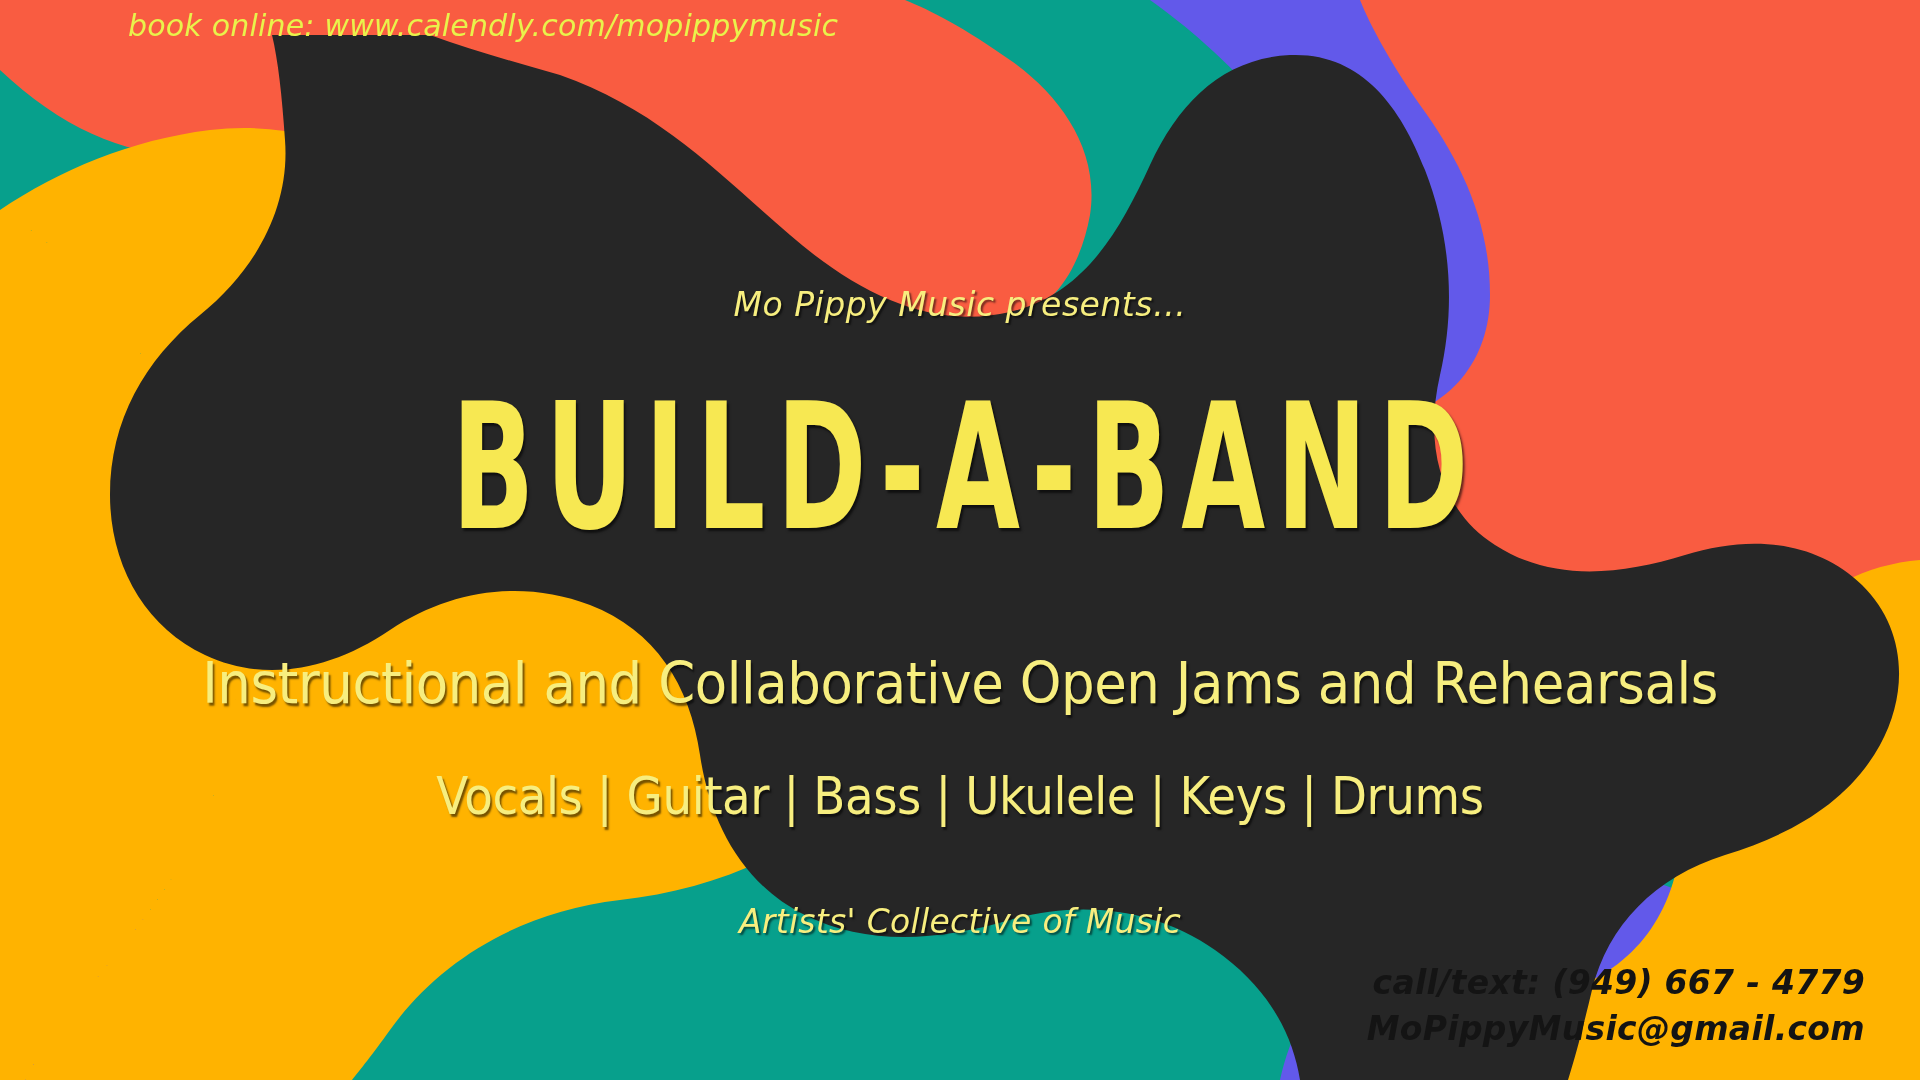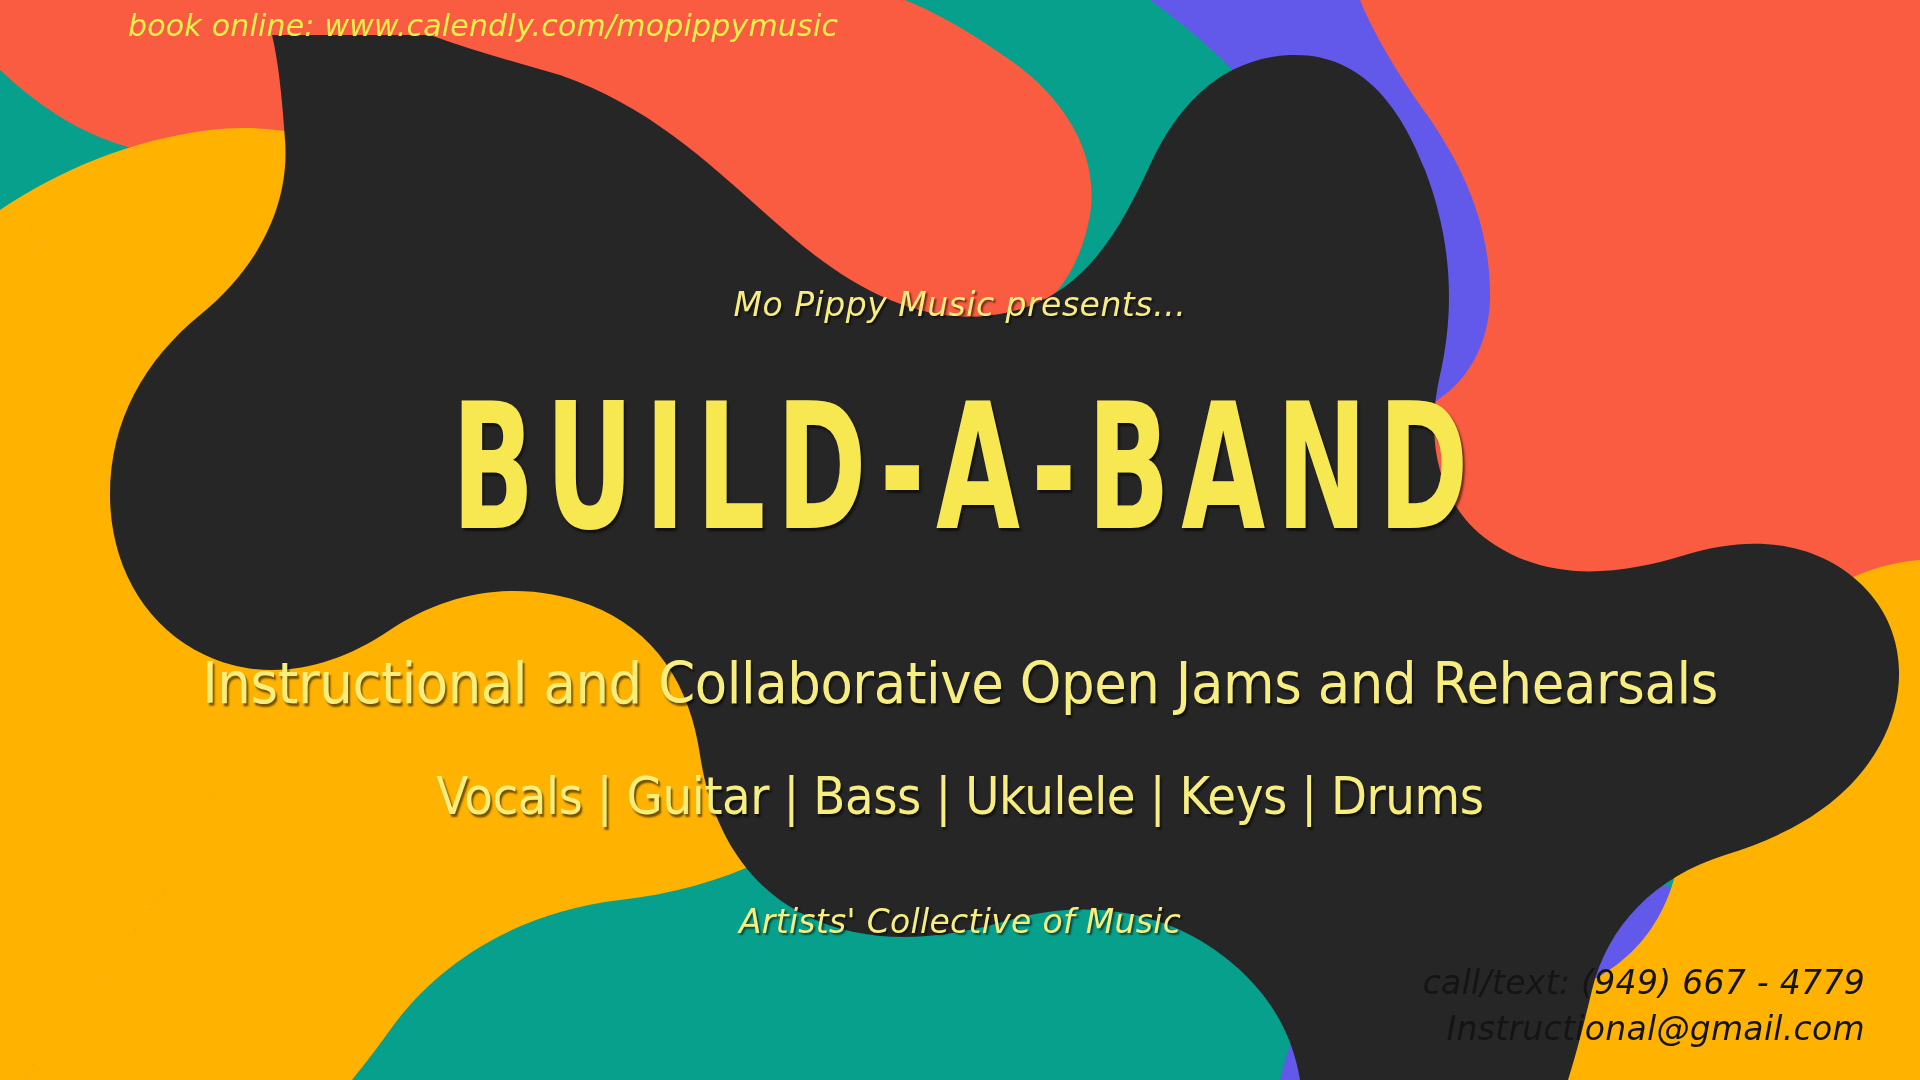--- a/index.html
+++ b/index.html
@@ -131,21 +131,21 @@
   #venue-block .venue-row { display: block; white-space: nowrap; }
 
   
   #contact-block {
     position: absolute;
     right: 55px;
     bottom: 28px;
     text-align: right;
     font-family: "DejaVu Sans", sans-serif;
     font-style: italic;
-    font-weight: 400;
+    font-weight: 700;
     font-size: 33px;
     line-height: 1.4;
     letter-spacing: 0.3px;
     color: #141414;
   }
   #contact-block .contact-row { display: block; white-space: nowrap; }
 </style>
 </head>
 <body>
 
@@ -227,17 +227,17 @@
     <div id="subtitle-line">Instructional and Collaborative Open Jams and Rehearsals</div>
 
     <div id="instruments-line">Vocals | Guitar | Bass | Ukulele | Keys | Drums</div>
 
     <div id="venue-block">
       <span class="venue-row">Artists' Collective of Music</span>
     </div>
 
     <div id="contact-block">
       <span class="contact-row">call/text: (949) 667 - 4779</span>
-      <span class="contact-row">Instructional@gmail.com</span>
+      <span class="contact-row">MoPippyMusic@gmail.com</span>
     </div>
 
   </div>
 </div>
 
 </body></html>

